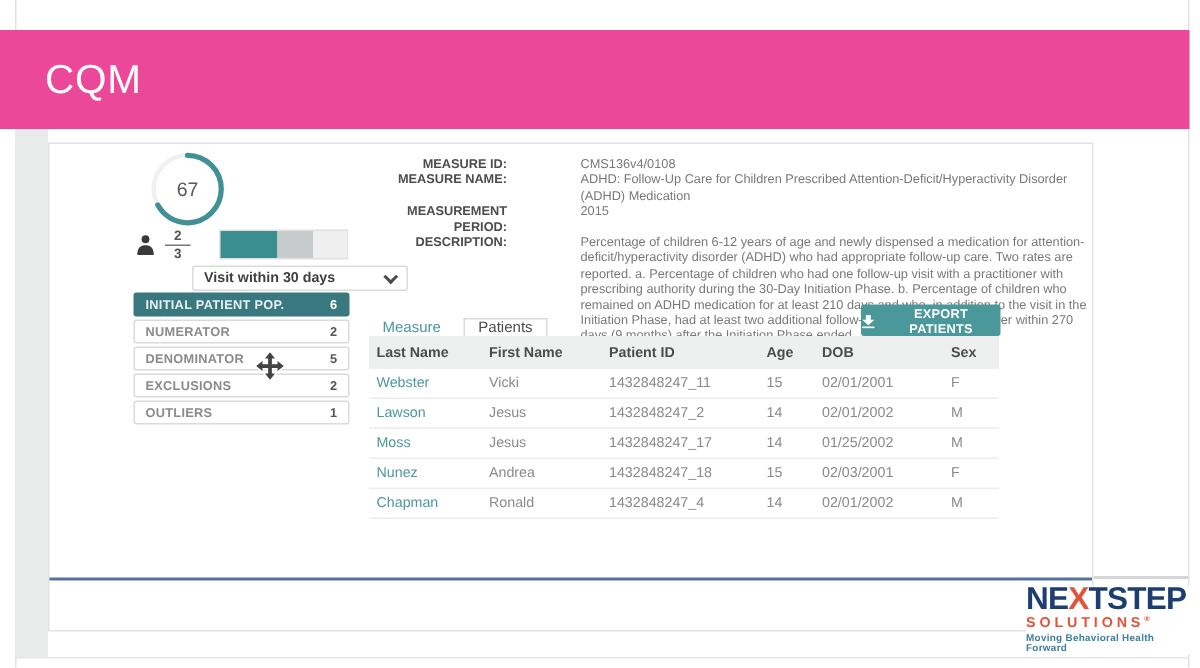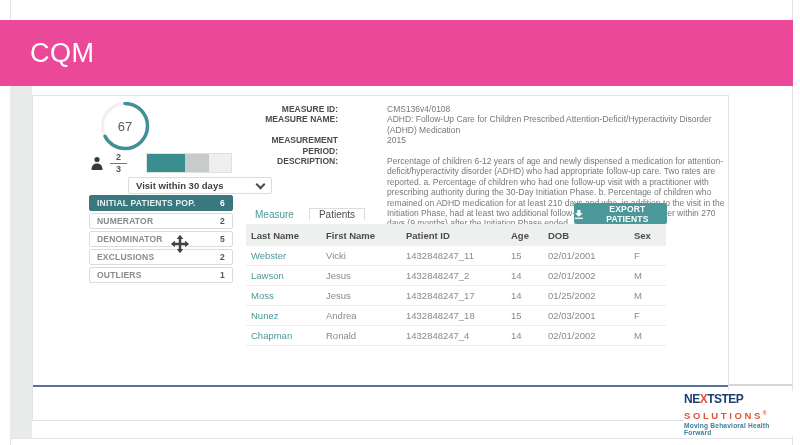--- a/index.html
+++ b/index.html
@@ -58,21 +58,21 @@
   .chev.down{transform:rotate(45deg);margin-top:-3px;}
   .chev.right{transform:rotate(-45deg);}
 
   
   .meta{position:absolute;left:213px;top:8px;width:480px;}
   .mrow{display:flex;font-size:8.5px;line-height:10.4px;gap:44px;}
   .mlabel{width:92px;text-align:right;font-weight:bold;color:#4c4c4c;flex:none;}
   .mval{margin-left:5px;width:388px;color:#787878;}
 
   
-  .tabs{position:absolute;left:213px;top:108px;height:20px;display:flex;align-items:center;font-size:10px;}
+  .tabs{position:absolute;left:213px;top:108px;height:20px;display:flex;align-items:flex-end;font-size:10px;}
   .tab{display:flex;align-items:center;padding:0 9px;cursor:pointer;}
   .tab.measure{color:#4b989a;margin-right:6px;}
   .tab.patients{background:#fff;border:1px solid #d9dddd;border-bottom:none;color:#4c4c4c;}
 
   
   .export{
     position:absolute;left:541px;top:107px;width:93px;height:21px;
     background:#4b989a;border:none;border-radius:2px;color:#fff;
     font-family:inherit;font-size:8.5px;font-weight:bold;letter-spacing:.2px;
     display:flex;align-items:center;justify-content:center;gap:4px;cursor:pointer;padding:0;
@@ -86,21 +86,21 @@
   .c0{width:75px;} .c1{width:80px;} .c2{width:105px;} .c3{width:37px;} .c4{width:86px;} .c5{width:37px;padding-left:8px;}
   .link{color:#4b989a;cursor:pointer;}
 
   .blue-line{position:absolute;left:0;right:0;top:289px;height:2px;background:#54749e;}
   .gray-line{position:absolute;left:729px;width:63px;top:384px;height:2px;background:#d5d5d5;z-index:2;}
 
   .movecur{position:absolute;left:137px;top:138px;width:20px;height:20px;}
 
   
   .logo{position:absolute;left:684px;top:391px;width:110px;background:#fff;z-index:4;text-align:left;}
-  .logo .l1{font-size:12px;font-weight:bold;color:#1c3e70;letter-spacing:-.5px;line-height:17px;}
+  .logo .l1{font-size:21px;font-weight:bold;color:#1c3e70;letter-spacing:-.5px;line-height:17px;}
   .logo .l1 .lx{color:#e2543a;}
   .logo .l2{font-size:9.5px;font-weight:bold;color:#e2543a;letter-spacing:2.6px;line-height:11px;}
   .logo .l2 .reg{font-size:5px;letter-spacing:0;vertical-align:super;}
   .logo .l3{font-size:6.6px;font-weight:bold;color:#3a7f9b;letter-spacing:.2px;margin-top:1px;}
 </style>
 </head>
 <body>
 
 <div class="edge-v edge-left"></div>
 <div class="edge-v edge-right"></div>
@@ -134,21 +134,21 @@
     <div class="seg s2"></div>
     <div class="seg s3"></div>
   </div>
 
   <div class="filter-row" style="top:81px">
     <span>Visit within 30 days</span>
     <span class="chev down"></span>
   </div>
 
   <div class="stat-row active" style="top:99px">
-    <span>INITIAL PATIENTS POP.</span>
+    <span>INITIAL PATIENT POP.</span>
     <span class="val">6</span>
   </div>
   <div class="stat-row" style="top:117px">
     <span>NUMERATOR</span>
     <span class="val">2</span>
   </div>
   <div class="stat-row" style="top:135px">
     <span>DENOMINATOR</span>
     <span class="val">5</span>
   </div>

